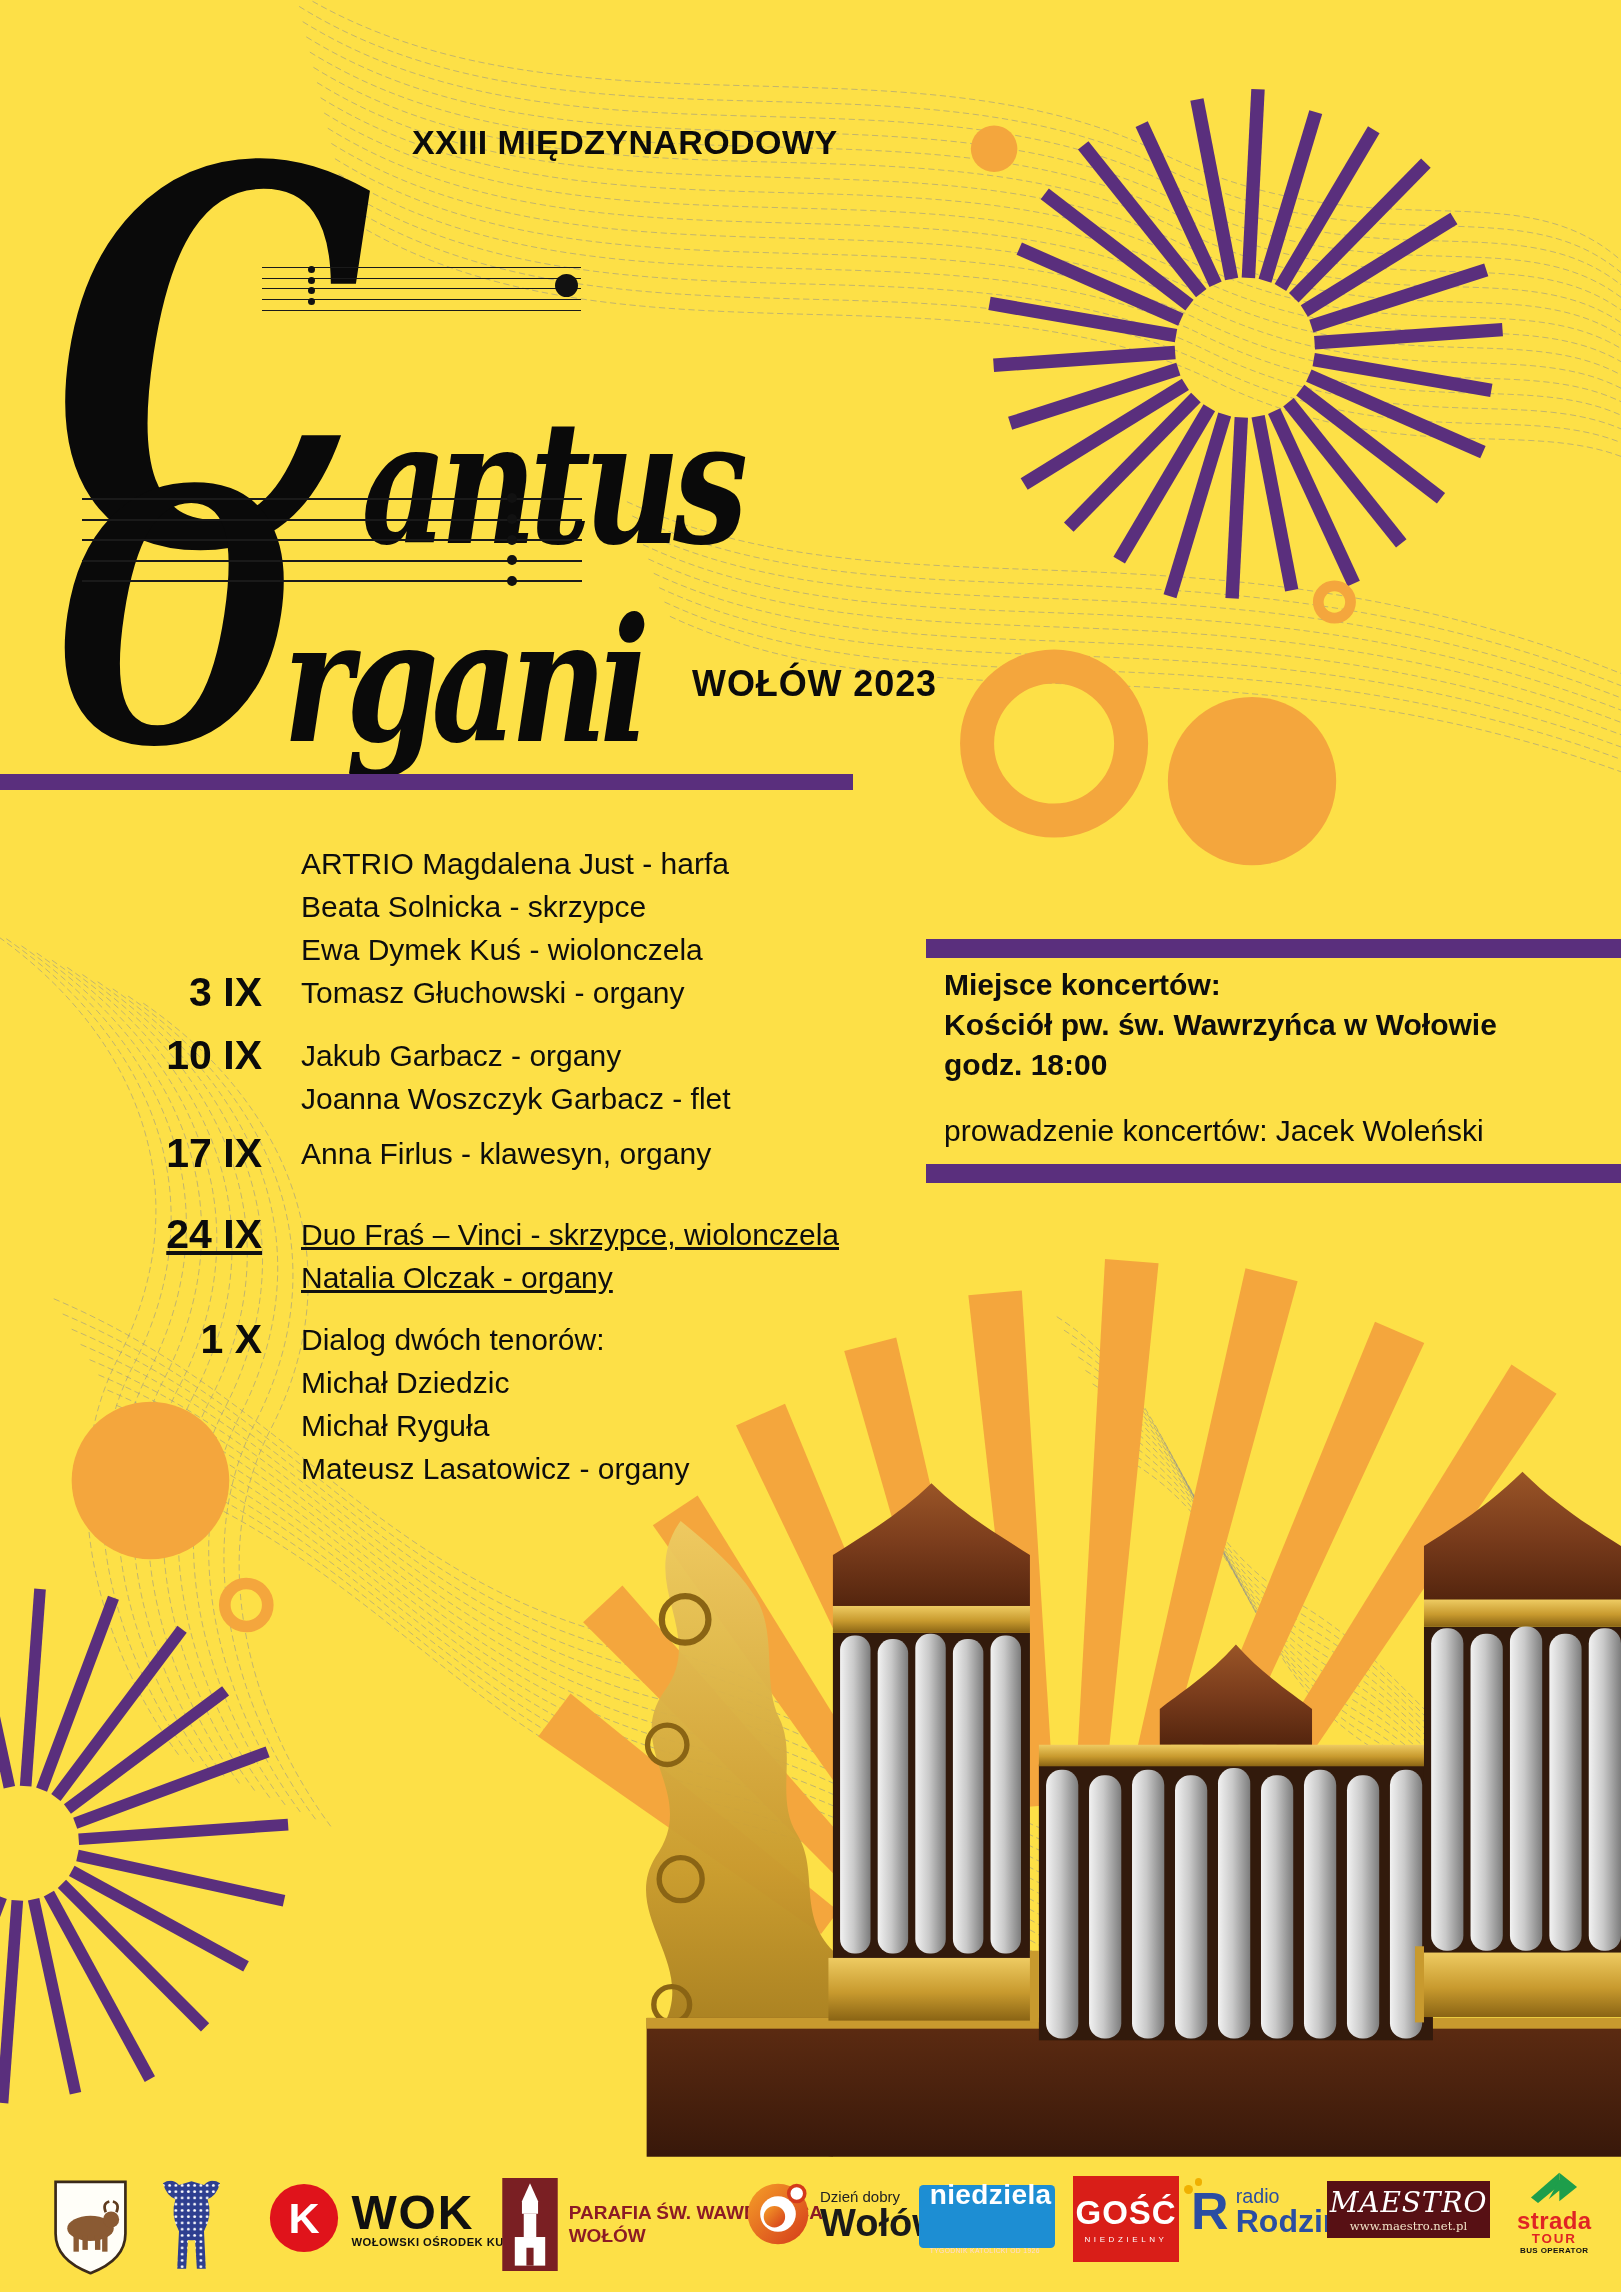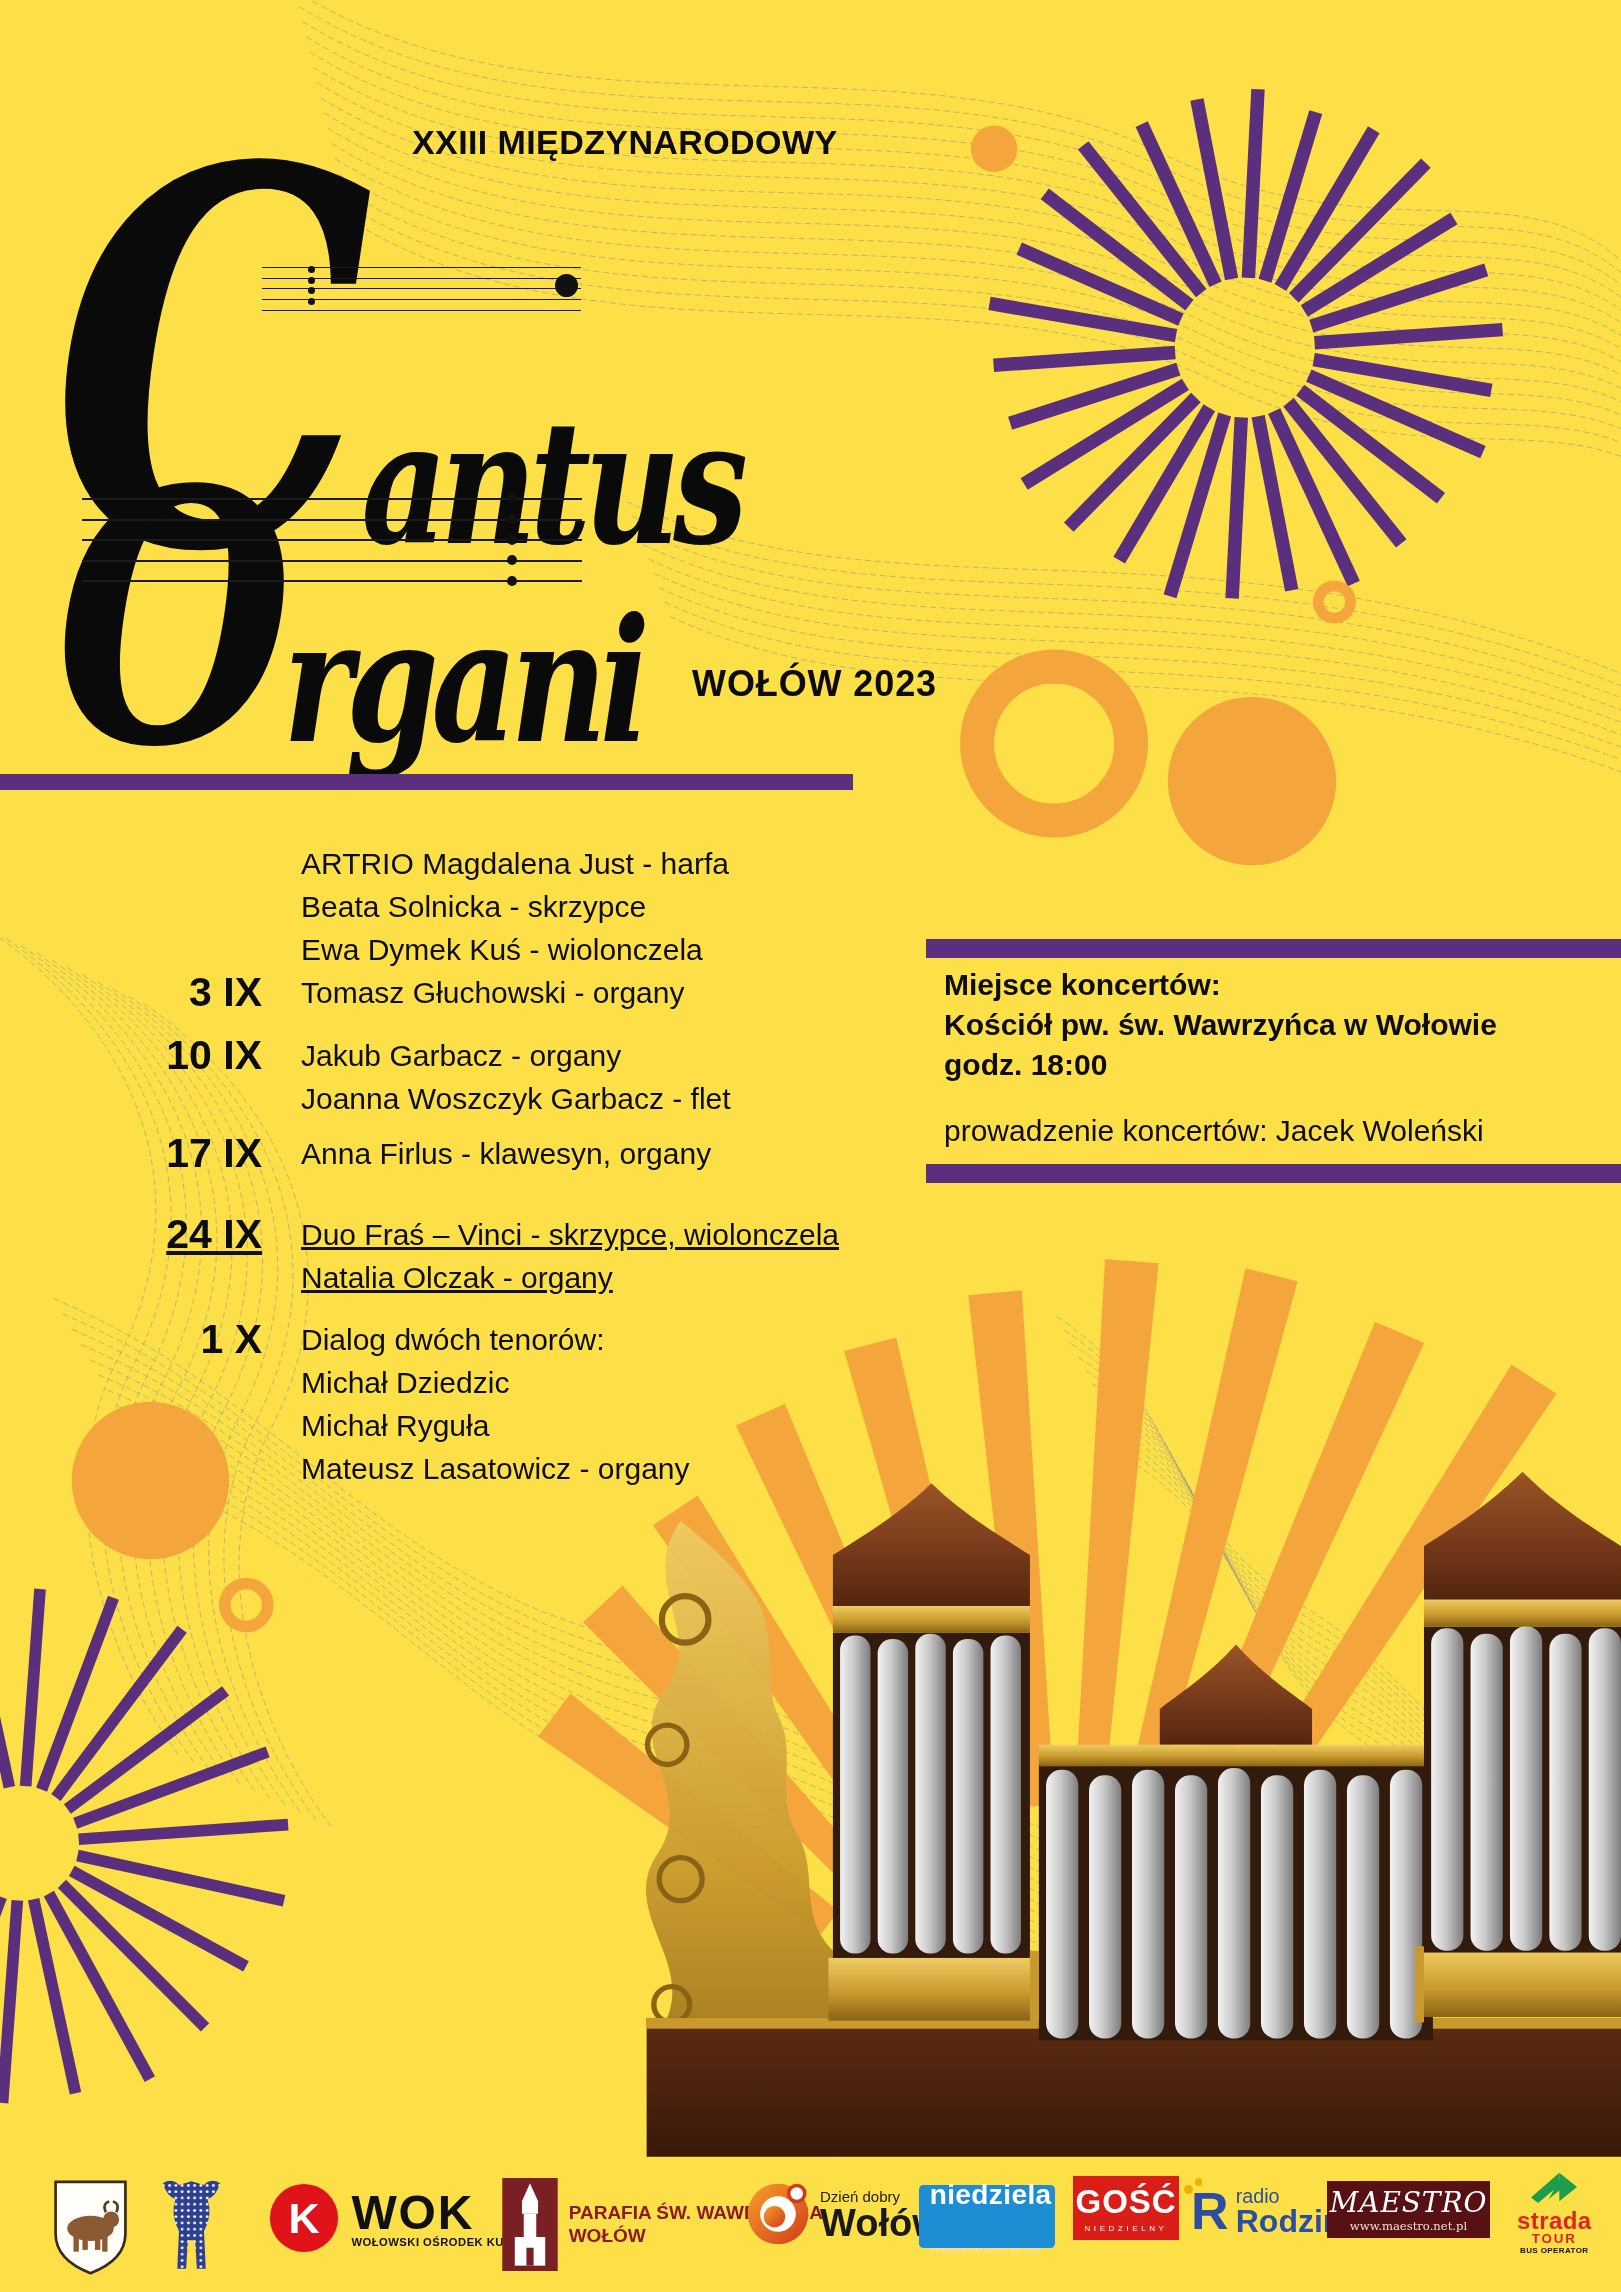--- a/index.html
+++ b/index.html
@@ -40,21 +40,21 @@
   .logo{position:absolute;display:flex;align-items:center;}
   .wok-name{font-size:48px;font-weight:900;letter-spacing:1.8px;color:#101010;line-height:47px;}
   .wok-cap{font-size:11.2px;font-weight:bold;color:#101010;letter-spacing:0.5px;}
   .par-text{font-size:19px;font-weight:bold;color:#8c1b25;line-height:23px;}
   .ddw-small{font-size:15px;color:#222;}
   .ddw-big{font-size:38px;color:#1a1a1a;font-weight:bold;line-height:36px;}
   .nied{background:#1d8ed3;border-radius:4.5px;width:136px;height:63px;color:#fff;
         display:flex;flex-direction:column;justify-content:center;padding-left:10.7px;box-sizing:border-box;gap:36px;}
   .nied .t{font-size:28px;font-weight:bold;letter-spacing:0.4px;}
   .nied .c{font-size:6.7px;color:#ffd9d9;letter-spacing:0.4px;}
-  .gosc{background:#d91e18;width:106px;height:64px;color:#fff;display:flex;flex-direction:column;
+  .gosc{background:#d91e18;width:106px;height:86px;color:#fff;display:flex;flex-direction:column;
         align-items:center;justify-content:center;}
   .gosc .t{font-size:33px;font-weight:900;letter-spacing:0.9px;}
   .gosc .c{font-size:8px;letter-spacing:3.6px;margin-top:3.6px;}
   .rodz{color:#2b4ea2;}
   .rodz .r-mark{font-size:52px;font-weight:900;line-height:45px;margin-right:7.2px;position:relative;}
   .rodz .dots i{position:absolute;background:#f0b000;border-radius:50%;}
   .rodz .small{font-size:19.7px;line-height:19.7px;}
   .rodz .big{font-size:32px;font-weight:900;line-height:30px;}
   .maestro{background:#571014;width:163px;height:57px;display:flex;flex-direction:column;
            align-items:center;justify-content:center;color:#fff;}

